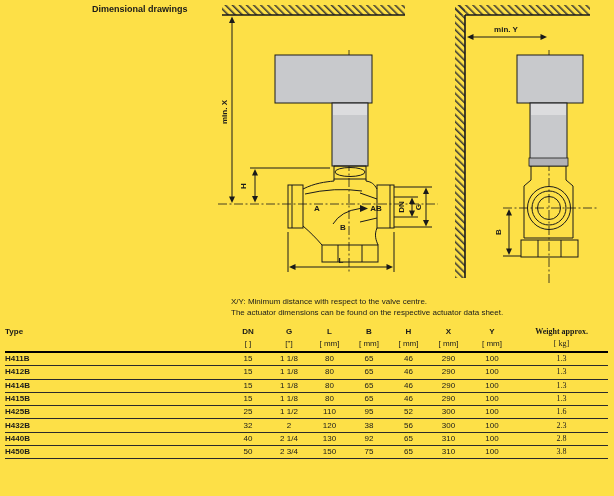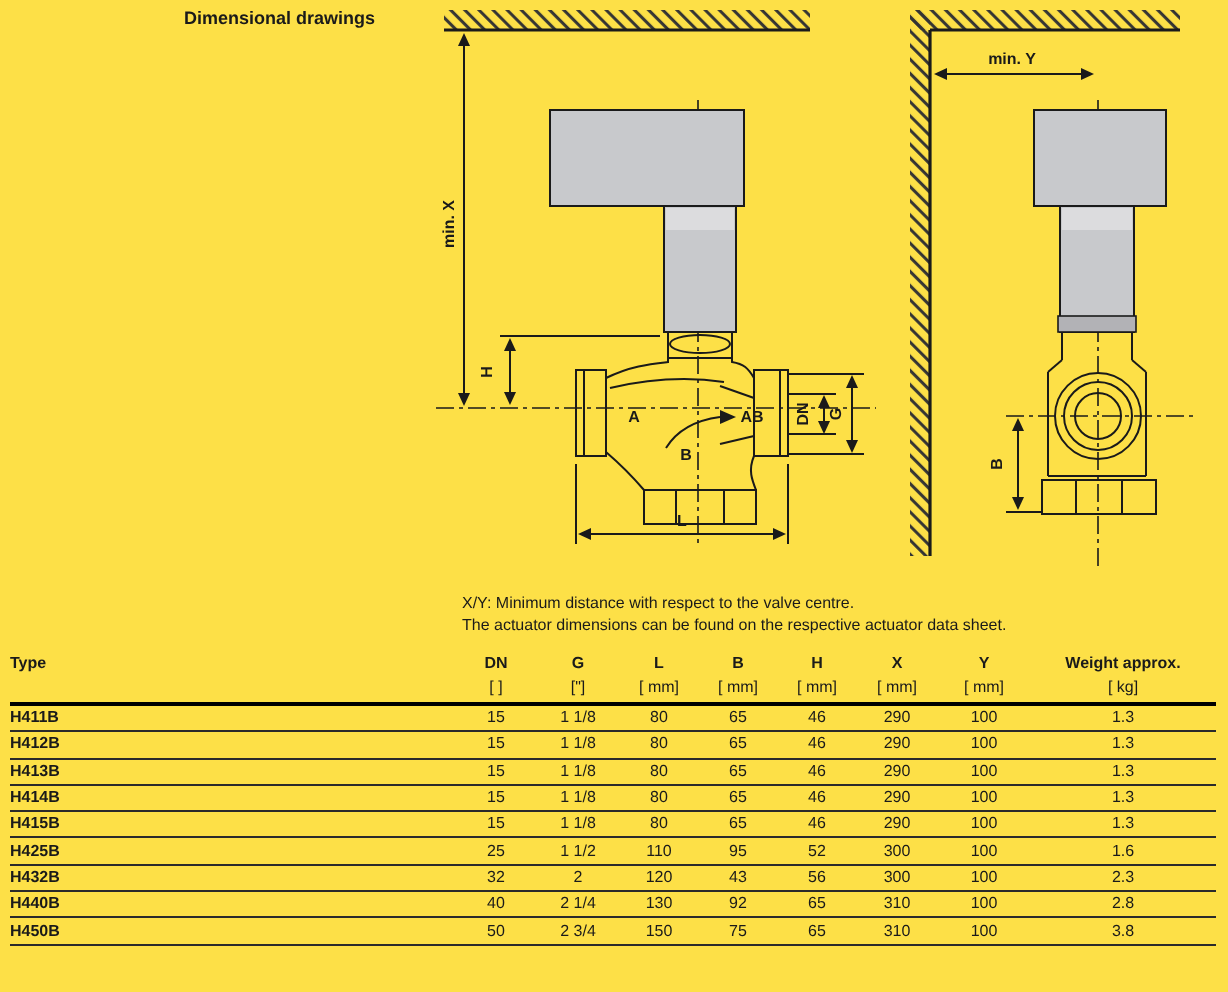--- a/index.html
+++ b/index.html
@@ -21,21 +21,21 @@
   .dim-table{position:absolute;left:5px;top:326px;width:603px;border-collapse:collapse;
              table-layout:fixed;font-size:8px;}
   .dim-table th{padding:0;vertical-align:top;border-bottom:2px solid #000000;text-align:center;}
   .dim-table th.c0{text-align:left;}
   .dim-table .hlbl{font-weight:bold;font-size:8px;line-height:12px;}
   .dim-table .hunit{font-weight:normal;font-size:8px;line-height:11px;padding-bottom:2px;}
   .dim-table td{padding:0;height:12.3px;border-bottom:1px solid #2a2a2a;text-align:center;
                 line-height:12px;overflow:hidden;white-space:nowrap;}
   .dim-table td.type{text-align:left;font-weight:bold;}
   .c0{width:223px;} .c1{width:40px;} .c2{width:42px;} .c3{width:39px;} .c4{width:40px;}
-  .c5{width:39px;} .c6{width:41px;} .c7{width:46px;} .c8{width:93px;}
+  .c5{width:39px;} .c6{width:41px;} .c7{width:46px;} .c8{width:93px;font-family:Liberation Serif, serif;}
 </style>
 </head>
 <body>
 
 <div class="page">
 
   <div class="section-title">Dimensional drawings</div>
 
   <svg class="drawings" width="614" height="320" viewBox="0 0 614 320">
     <defs>
@@ -246,31 +246,20 @@
           <td class="c1">15</td>
           <td class="c2">1 1/8</td>
           <td class="c3">80</td>
           <td class="c4">65</td>
           <td class="c5">46</td>
           <td class="c6">290</td>
           <td class="c7">100</td>
           <td class="c8">1.3</td>
         </tr>
         <tr>
-          <td class="c0 type">H413B</td>
-          <td class="c1">15</td>
-          <td class="c2">1 1/8</td>
-          <td class="c3">80</td>
-          <td class="c4">65</td>
-          <td class="c5">46</td>
-          <td class="c6">290</td>
-          <td class="c7">100</td>
-          <td class="c8">1.3</td>
-        </tr>
-        <tr>
           <td class="c0 type">H414B</td>
           <td class="c1">15</td>
           <td class="c2">1 1/8</td>
           <td class="c3">80</td>
           <td class="c4">65</td>
           <td class="c5">46</td>
           <td class="c6">290</td>
           <td class="c7">100</td>
           <td class="c8">1.3</td>
         </tr>
@@ -294,21 +283,21 @@
           <td class="c5">52</td>
           <td class="c6">300</td>
           <td class="c7">100</td>
           <td class="c8">1.6</td>
         </tr>
         <tr>
           <td class="c0 type">H432B</td>
           <td class="c1">32</td>
           <td class="c2">2</td>
           <td class="c3">120</td>
-          <td class="c4">43</td>
+          <td class="c4">38</td>
           <td class="c5">56</td>
           <td class="c6">300</td>
           <td class="c7">100</td>
           <td class="c8">2.3</td>
         </tr>
         <tr>
           <td class="c0 type">H440B</td>
           <td class="c1">40</td>
           <td class="c2">2 1/4</td>
           <td class="c3">130</td>

